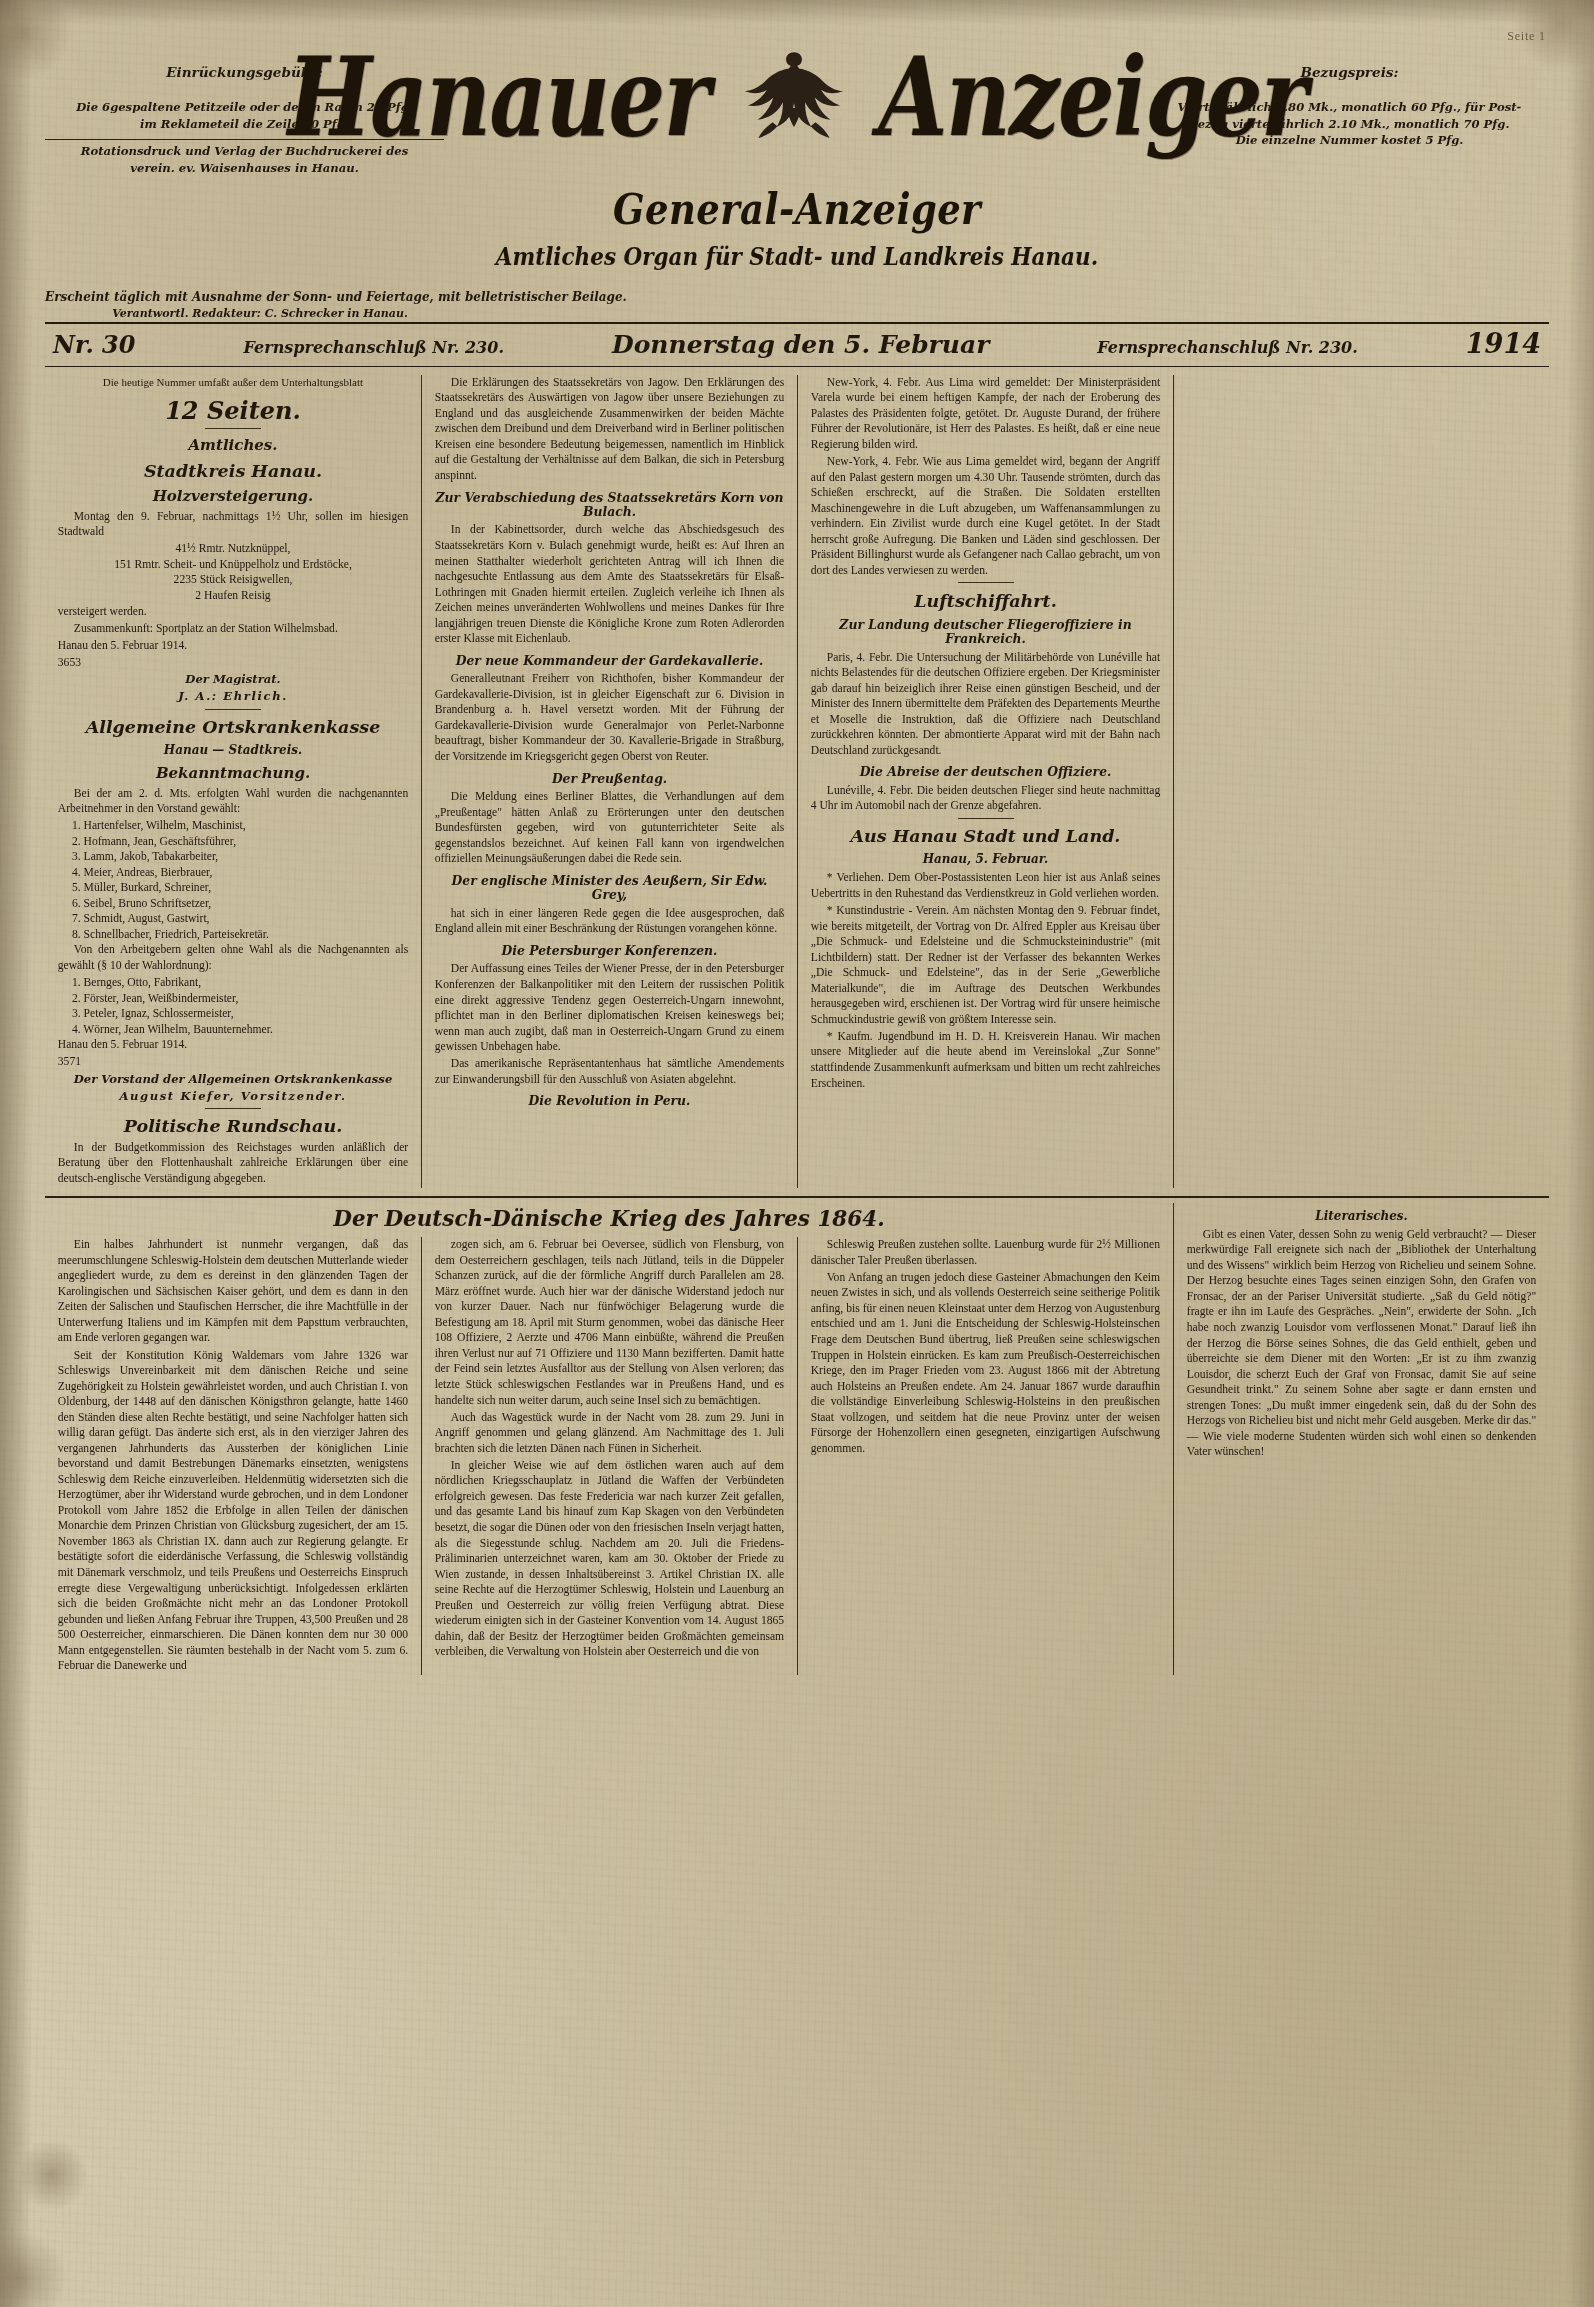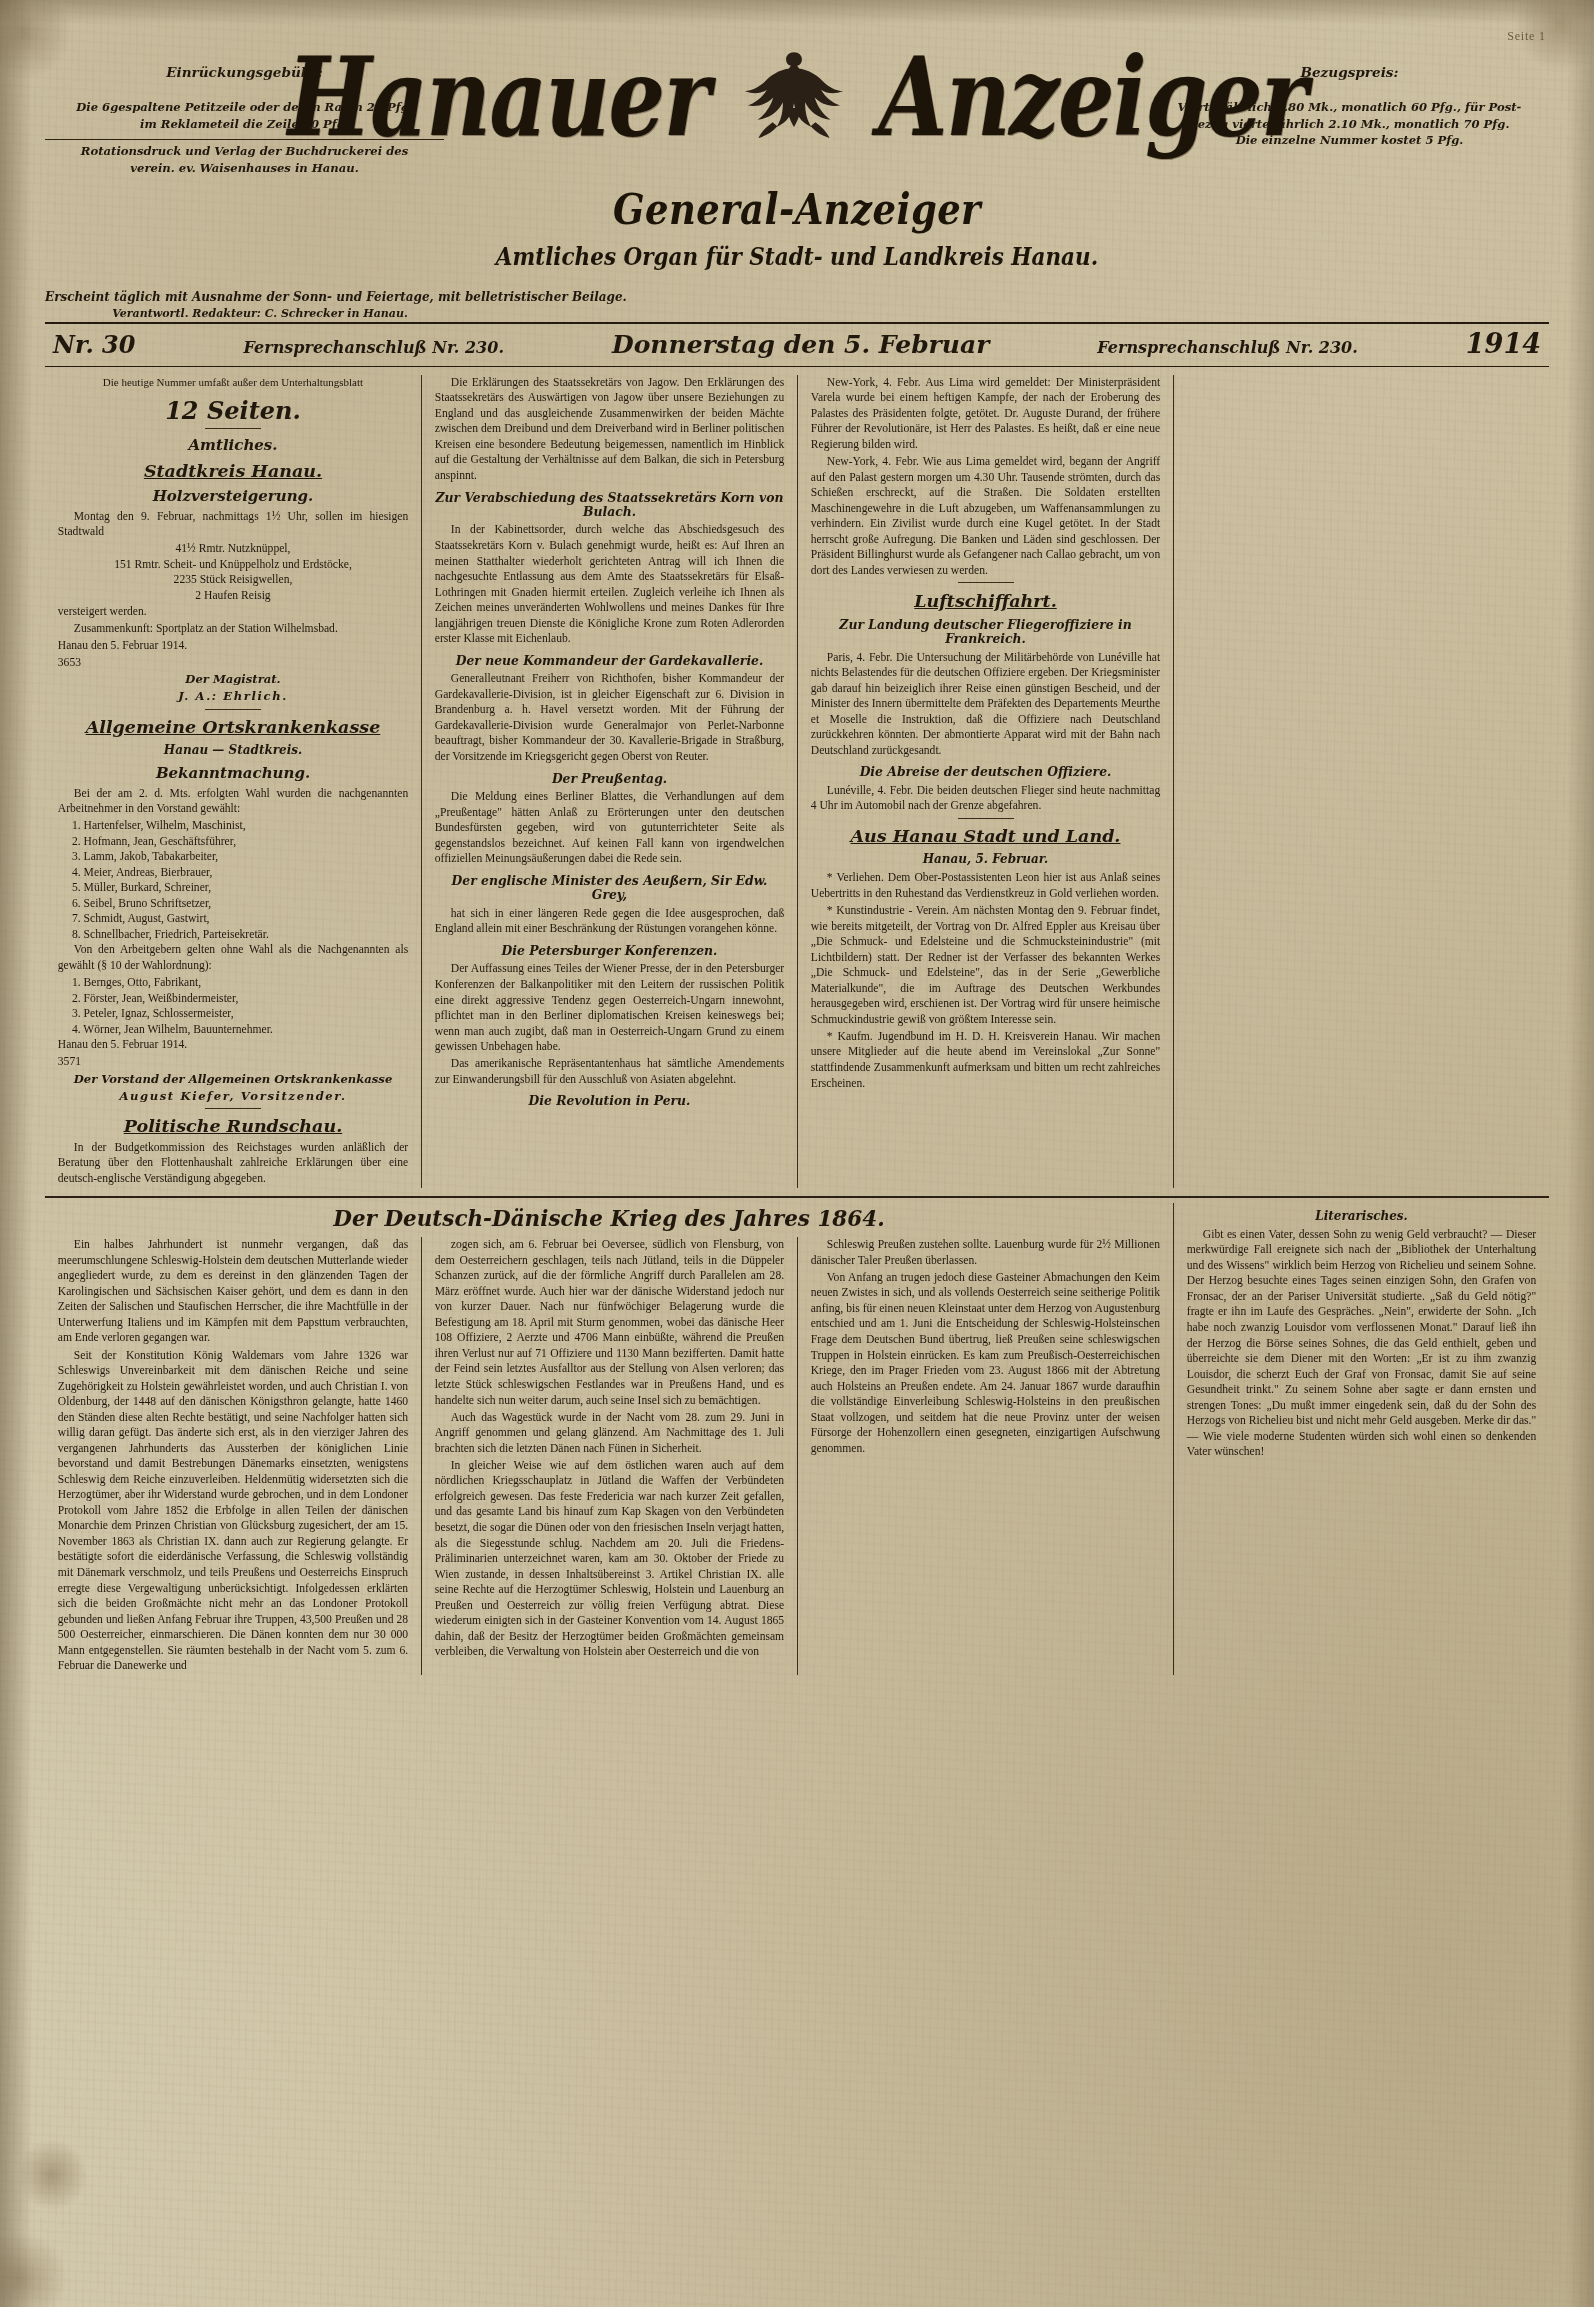--- a/index.html
+++ b/index.html
@@ -139,21 +139,21 @@
     text-align:justify;
     hyphens:auto;
   }
   .col + .col{border-left:1.2px solid #3a2c1b;}
   .col p{margin:0 0 1.6px;text-indent:16px;}
   .col p.noind{text-indent:0;}
   .hd-c{
     text-align:center;font-family:"DejaVu Serif",serif;font-weight:bold;font-style:italic;
     margin:7.2px 0 3.2px;line-height:1.15;
   }
-  .hd-2{font-size:17.5px;text-decoration:underline;}
+  .hd-2{font-size:17.5px;}
   .hd-3{font-size:15px;}
   .hd-4{font-size:12px;}
   .hd-5{font-size:12.4px;}
   .hd-big{font-size:24px;}
   .sm-c{text-align:center;font-size:11px;}
   .rule-short{
     width:56px;border:0;border-top:1.2px solid #3a2c1b;margin:4px auto 5.6px;
   }
   .lead{font-family:"DejaVu Serif",serif;font-weight:bold;font-style:italic;}
   .spaced{letter-spacing:1.6px;}

